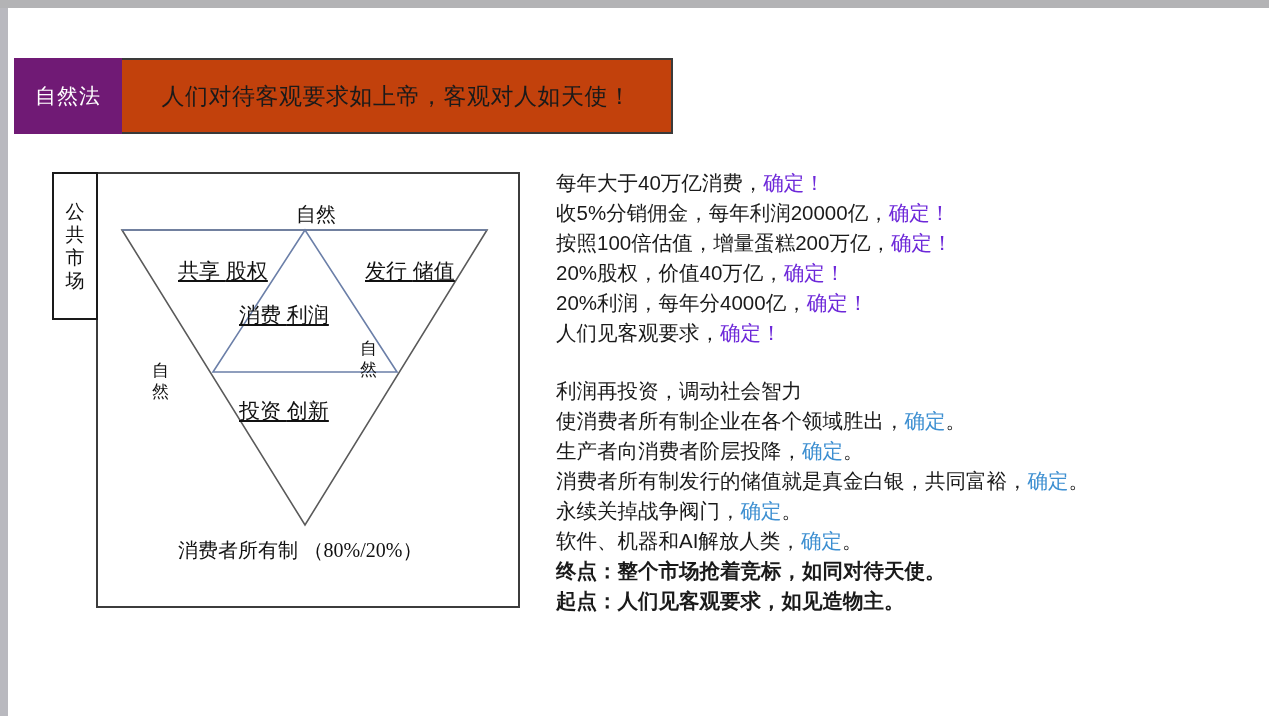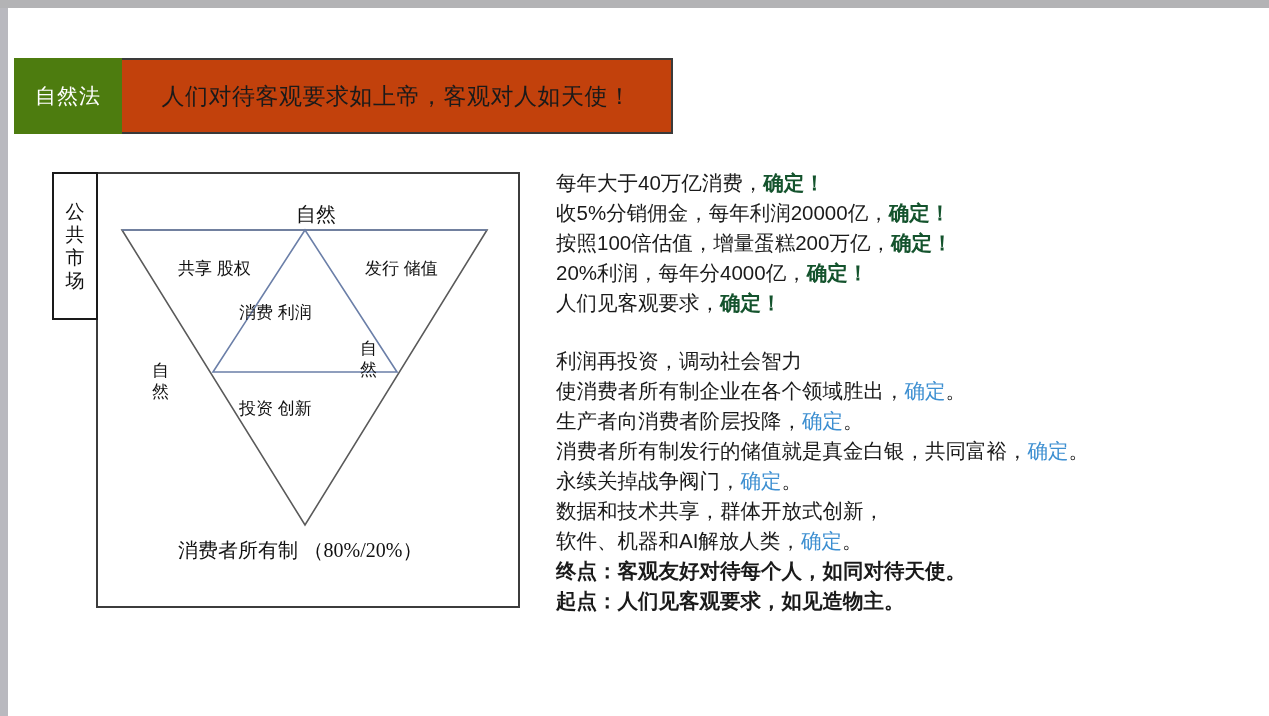--- a/index.html
+++ b/index.html
@@ -39,21 +39,21 @@
   
   .banner {
     position: absolute;
     left: 14px; top: 58px;
     height: 76px;
     display: flex;
     align-items: stretch;
   }
   .banner-tag {
     width: 108px;
-    background: #4d7c0f;
+    background: #701a75;
     color: #ffffff;
     display: flex;
     align-items: center;
     justify-content: center;
     font-size: 21px;
     letter-spacing: 1px;
   }
   .banner-body {
     width: 549px;
     background: #c2410c;
@@ -108,21 +108,21 @@
   }
 
   .dlabel {
     position: absolute;
     color: #111111;
     text-align: center;
     line-height: 1.25;
     white-space: nowrap;
     z-index: 2;
   }
-  .dlabel.big  { font-size: 17px; }
+  .dlabel.big  { font-size: 21px; text-decoration: underline; }
   .dlabel.mid  { font-size: 20px; }
   .dlabel.nat  { font-size: 17px; }
   .dlabel.foot { font-size: 20px; }
   .dlabel.foot .pct {
     font-family: "Liberation Serif", "DejaVu Serif", serif;
     font-size: 20px;
   }
   .stack span { display: block; }
 
   
@@ -133,22 +133,22 @@
     color: #1a1a1a;
     font-size: 20.5px;
   }
   .tline {
     height: 30px;
     line-height: 30px;
     white-space: nowrap;
   }
   .tline.bold { font-weight: bold; }
   .mark-red {
-    color: #14532d;
-    font-weight: bold;
+    color: #6d28d9;
+    font-weight: normal;
   }
   .mark-blue {
     color: #3d8fd1;
     font-weight: normal;
   }
   .spacer { height: 28px; }
 </style>
 </head>
 <body>
 
@@ -226,20 +226,23 @@
       <div class="tline">
         <span>每年大于40万亿消费，</span><span class="mark-red">确定！</span>
       </div>
       <div class="tline">
         <span>收5%分销佣金，每年利润20000亿，</span><span class="mark-red">确定！</span>
       </div>
       <div class="tline">
         <span>按照100倍估值，增量蛋糕200万亿，</span><span class="mark-red">确定！</span>
       </div>
       <div class="tline">
+        <span>20%股权，价值40万亿，</span><span class="mark-red">确定！</span>
+      </div>
+      <div class="tline">
         <span>20%利润，每年分4000亿，</span><span class="mark-red">确定！</span>
       </div>
       <div class="tline">
         <span>人们见客观要求，</span><span class="mark-red">确定！</span>
       </div>
     </div>
 
     <div class="spacer"></div>
 
     <div>
@@ -252,27 +255,24 @@
       <div class="tline">
         <span>生产者向消费者阶层投降，</span><span class="mark-blue">确定</span><span>。</span>
       </div>
       <div class="tline">
         <span>消费者所有制发行的储值就是真金白银，共同富裕，</span><span class="mark-blue">确定</span><span>。</span>
       </div>
       <div class="tline">
         <span>永续关掉战争阀门，</span><span class="mark-blue">确定</span><span>。</span>
       </div>
       <div class="tline">
-        <span>数据和技术共享，群体开放式创新，</span><span class="mark-blue"></span><span></span>
-      </div>
-      <div class="tline">
         <span>软件、机器和AI解放人类，</span><span class="mark-blue">确定</span><span>。</span>
       </div>
       <div class="tline bold">
-        <span>终点：客观友好对待每个人，如同对待天使。</span>
+        <span>终点：整个市场抢着竞标，如同对待天使。</span>
       </div>
       <div class="tline bold">
         <span>起点：人们见客观要求，如见造物主。</span>
       </div>
     </div>
   </div>
 
 </div>
 
 </body></html>

